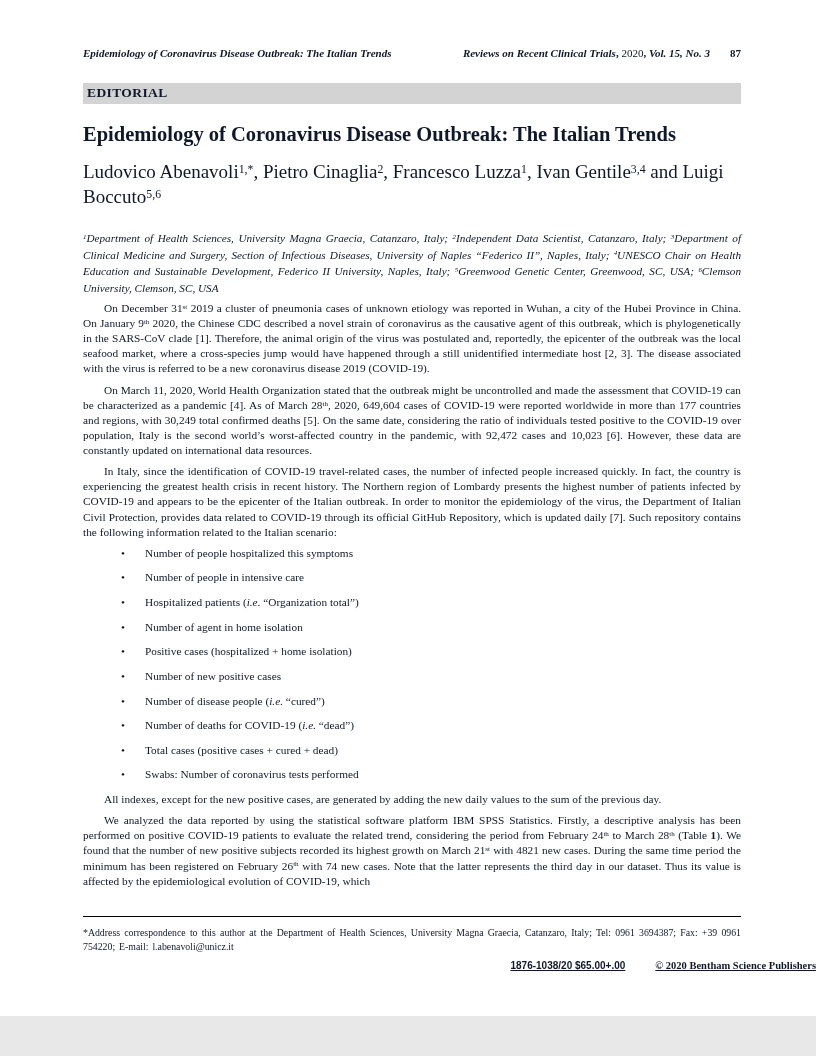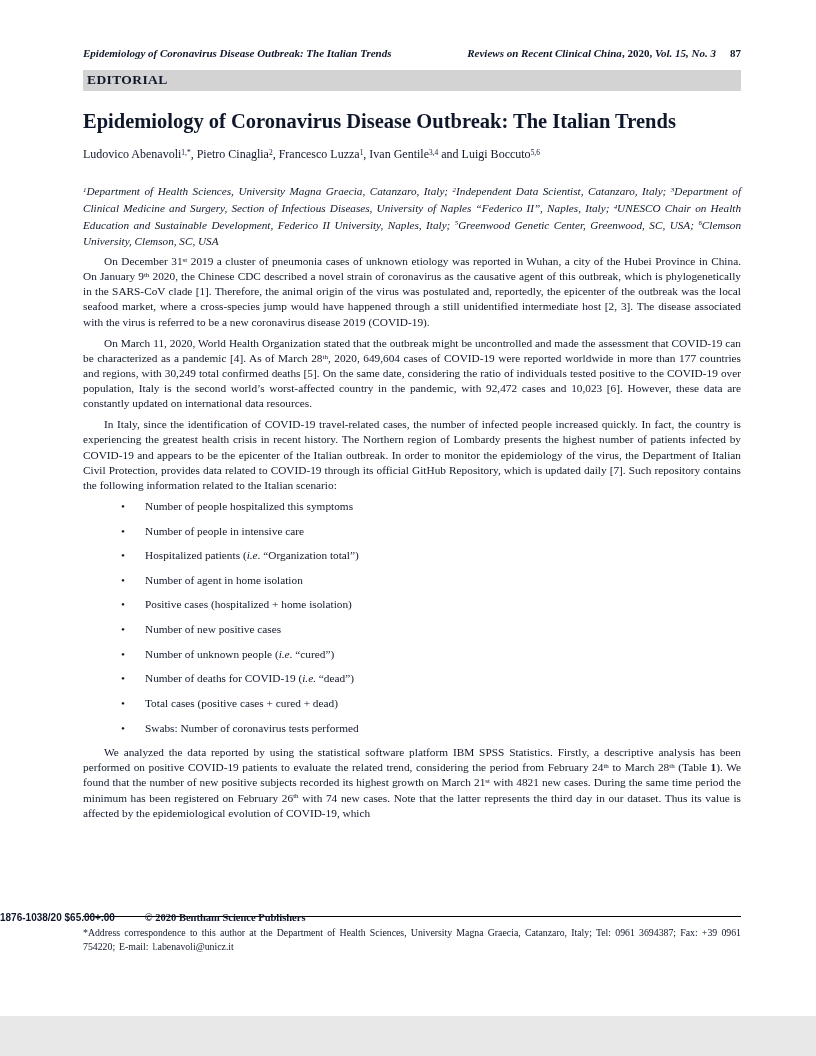--- a/index.html
+++ b/index.html
@@ -14,41 +14,41 @@
   }
   .content { position:absolute; left:83px; width:658px; top:0; }
 
   .running-head {
     margin-top:47px;
     display:flex; justify-content:space-between; align-items:baseline;
     font-size:11px; font-weight:bold;
   }
   .running-head .left { font-style:italic; }
   .running-head .right { white-space:nowrap; }
-  .running-head .pageno { margin-left:14px; font-weight:bold; }
+  .running-head .pageno { margin-left:20px; font-weight:bold; }
 
   .editorial-bar {
-    margin-top:11px;
+    margin-top:24px;
     background:#d3d3d3;
     font-weight:bold;
     font-size:13.5px;
     letter-spacing:0.4px;
     padding:2px 4px 3px 4px;
   }
 
   .article-title {
     margin-top:18px;
     font-size:20.5px;
     font-weight:bold;
     line-height:1.2;
   }
 
   .authors {
     margin-top:6px;
-    font-size:12px;
+    font-size:19px;
     line-height:1.3;
   }
 
   .affiliations {
     margin-top:20px;
     font-style:italic;
     font-size:11.2px;
     line-height:1.5;
     text-align:justify;
   }
@@ -78,38 +78,39 @@
     border-top:1px solid #000;
     padding-top:9px;
     font-size:9.8px;
     line-height:1.45;
     text-align:justify;
     word-spacing:1.5px;
   }
 
   .page-footer {
     position:absolute;
-    left:0; width:816px; top:912px;
-    text-align:left;
+    left:0; width:816px; top:960px;
+    text-align:right;
     font-size:10.5px;
     font-weight:bold;
+    text-decoration:underline;
   }
   .page-footer .issn { font-family:"Liberation Sans", sans-serif; font-size:10px; }
   .page-footer .copyright { margin-left:30px; }
 </style>
 </head>
 <body>
 
 <div class="page">
   <div class="content">
 
     <div class="running-head">
       <span class="left">Epidemiology of Coronavirus Disease Outbreak: The Italian Trends</span>
       <span class="right">
-        <span><span style="font-style: italic; font-weight: bold;">Reviews on Recent Clinical China</span><span style="font-weight: bold;">, </span><span style="font-weight: bold;">2020</span><span style="font-weight: bold;">, </span><span style="font-style: italic; font-weight: bold;">Vol. 15, No. 3</span></span><span class="pageno">87</span>
+        <span><span style="font-style: italic; font-weight: bold;">Reviews on Recent Clinical Trials</span><span style="font-weight: bold;">, </span><span style="font-weight: normal;">2020</span><span style="font-weight: bold;">, </span><span style="font-style: italic; font-weight: bold;">Vol. 15, No. 3</span></span><span class="pageno">87</span>
       </span>
     </div>
 
     <div class="editorial-bar">
       <span>EDITORIAL</span>
     </div>
 
     <h1 class="article-title">Epidemiology of Coronavirus Disease Outbreak: The Italian Trends</h1>
 
     <div class="authors"><span>Ludovico Abenavoli</span><sup>1,*</sup><span>, Pietro Cinaglia</span><sup>2</sup><span>, Francesco Luzza</span><sup>1</sup><span>, Ivan Gentile</span><sup>3,4</sup><span> and Luigi Boccuto</span><sup>5,6</sup></div>
@@ -141,36 +142,37 @@
         <div class="bullet-item">
           <span class="bullet-glyph">•</span>
           <span><span>Positive cases (hospitalized + home isolation)</span></span>
         </div>
         <div class="bullet-item">
           <span class="bullet-glyph">•</span>
           <span><span>Number of new positive cases</span></span>
         </div>
         <div class="bullet-item">
           <span class="bullet-glyph">•</span>
-          <span><span>Number of unknown people (</span><span style="font-style: italic;">i.e.</span><span> “cured”)</span></span>
+          <span><span>Number of disease people (</span><span style="font-style: italic;">i.e.</span><span> “cured”)</span></span>
         </div>
         <div class="bullet-item">
           <span class="bullet-glyph">•</span>
           <span><span>Number of deaths for COVID-19 (</span><span style="font-style: italic;">i.e.</span><span> “dead”)</span></span>
         </div>
         <div class="bullet-item">
           <span class="bullet-glyph">•</span>
           <span><span>Total cases (positive cases + cured + dead)</span></span>
         </div>
         <div class="bullet-item">
           <span class="bullet-glyph">•</span>
           <span><span>Swabs: Number of coronavirus tests performed</span></span>
         </div>
       </div>
 
+      <p><span>All indexes, except for the new positive cases, are generated by adding the new daily values to the sum of the previous day.</span></p>
       <p><span>We analyzed the data reported by using the statistical software platform IBM SPSS Statistics. Firstly, a descriptive analysis has been performed on positive COVID-19 patients to evaluate the related trend, considering the period from February 24</span><sup>th</sup><span> to March 28</span><sup>th</sup><span> (Table </span><span style="font-weight: bold;">1</span><span>). We found that the number of new positive subjects recorded its highest growth on March 21</span><sup>st</sup><span> with 4821 new cases. During the same time period the minimum has been registered on February 26</span><sup>th</sup><span> with 74 new cases. Note that the latter represents the third day in our dataset. Thus its value is affected by the epidemiological evolution of COVID-19, which</span></p>
     </div>
   </div>
 
   <div class="footnote">*Address correspondence to this author at the Department of Health Sciences, University Magna Graecia, Catanzaro, Italy; Tel: 0961 3694387; Fax: +39 0961 754220; E-mail: l.abenavoli@unicz.it</div>
 
   <div class="page-footer">
     <span class="issn">1876-1038/20 $65.00+.00</span><span class="copyright">© 2020 Bentham Science Publishers</span>
   </div>
 </div>

